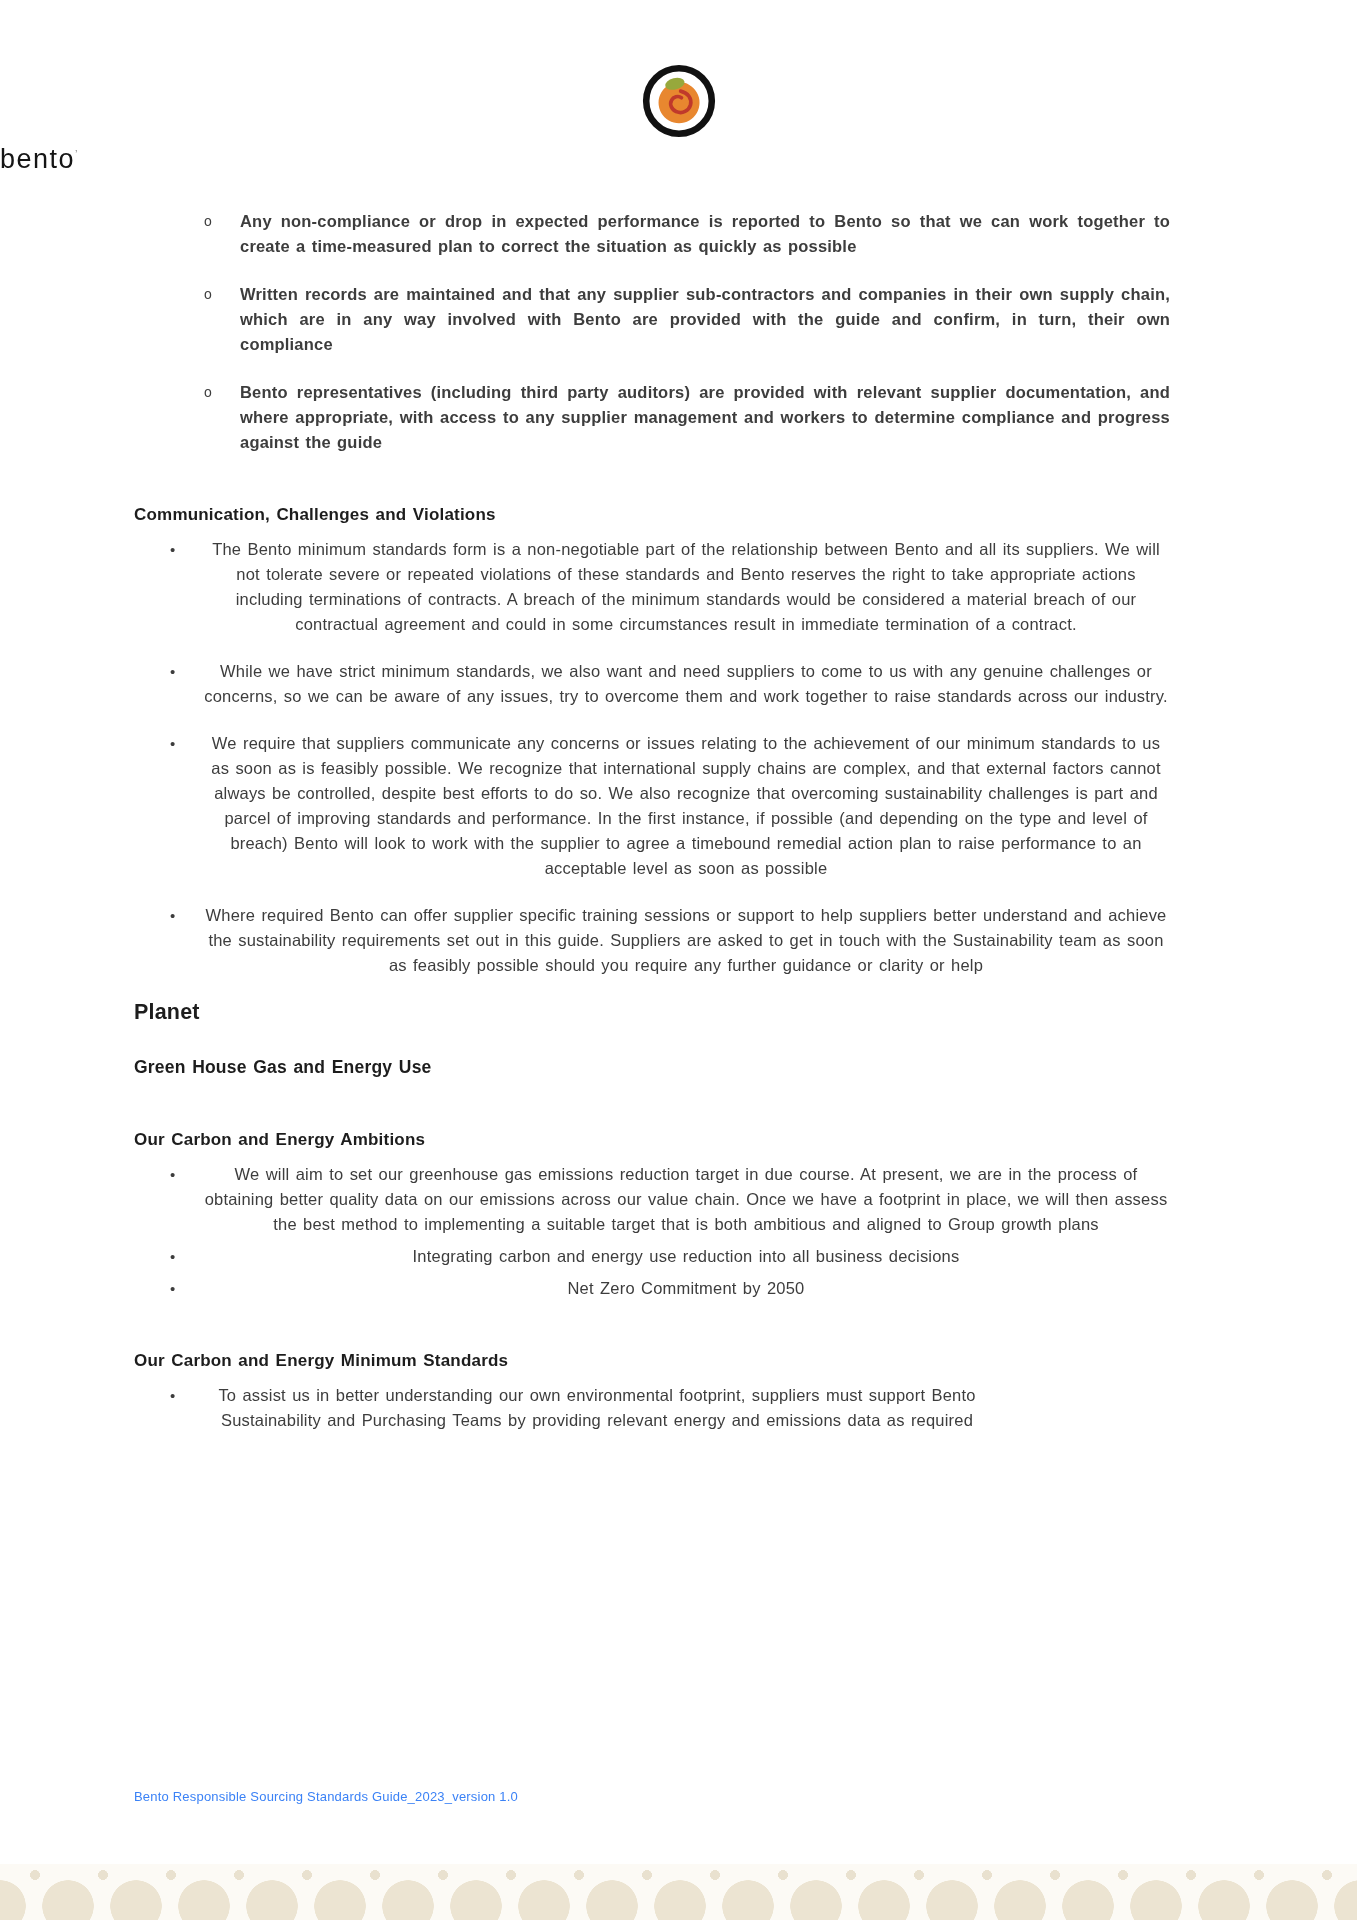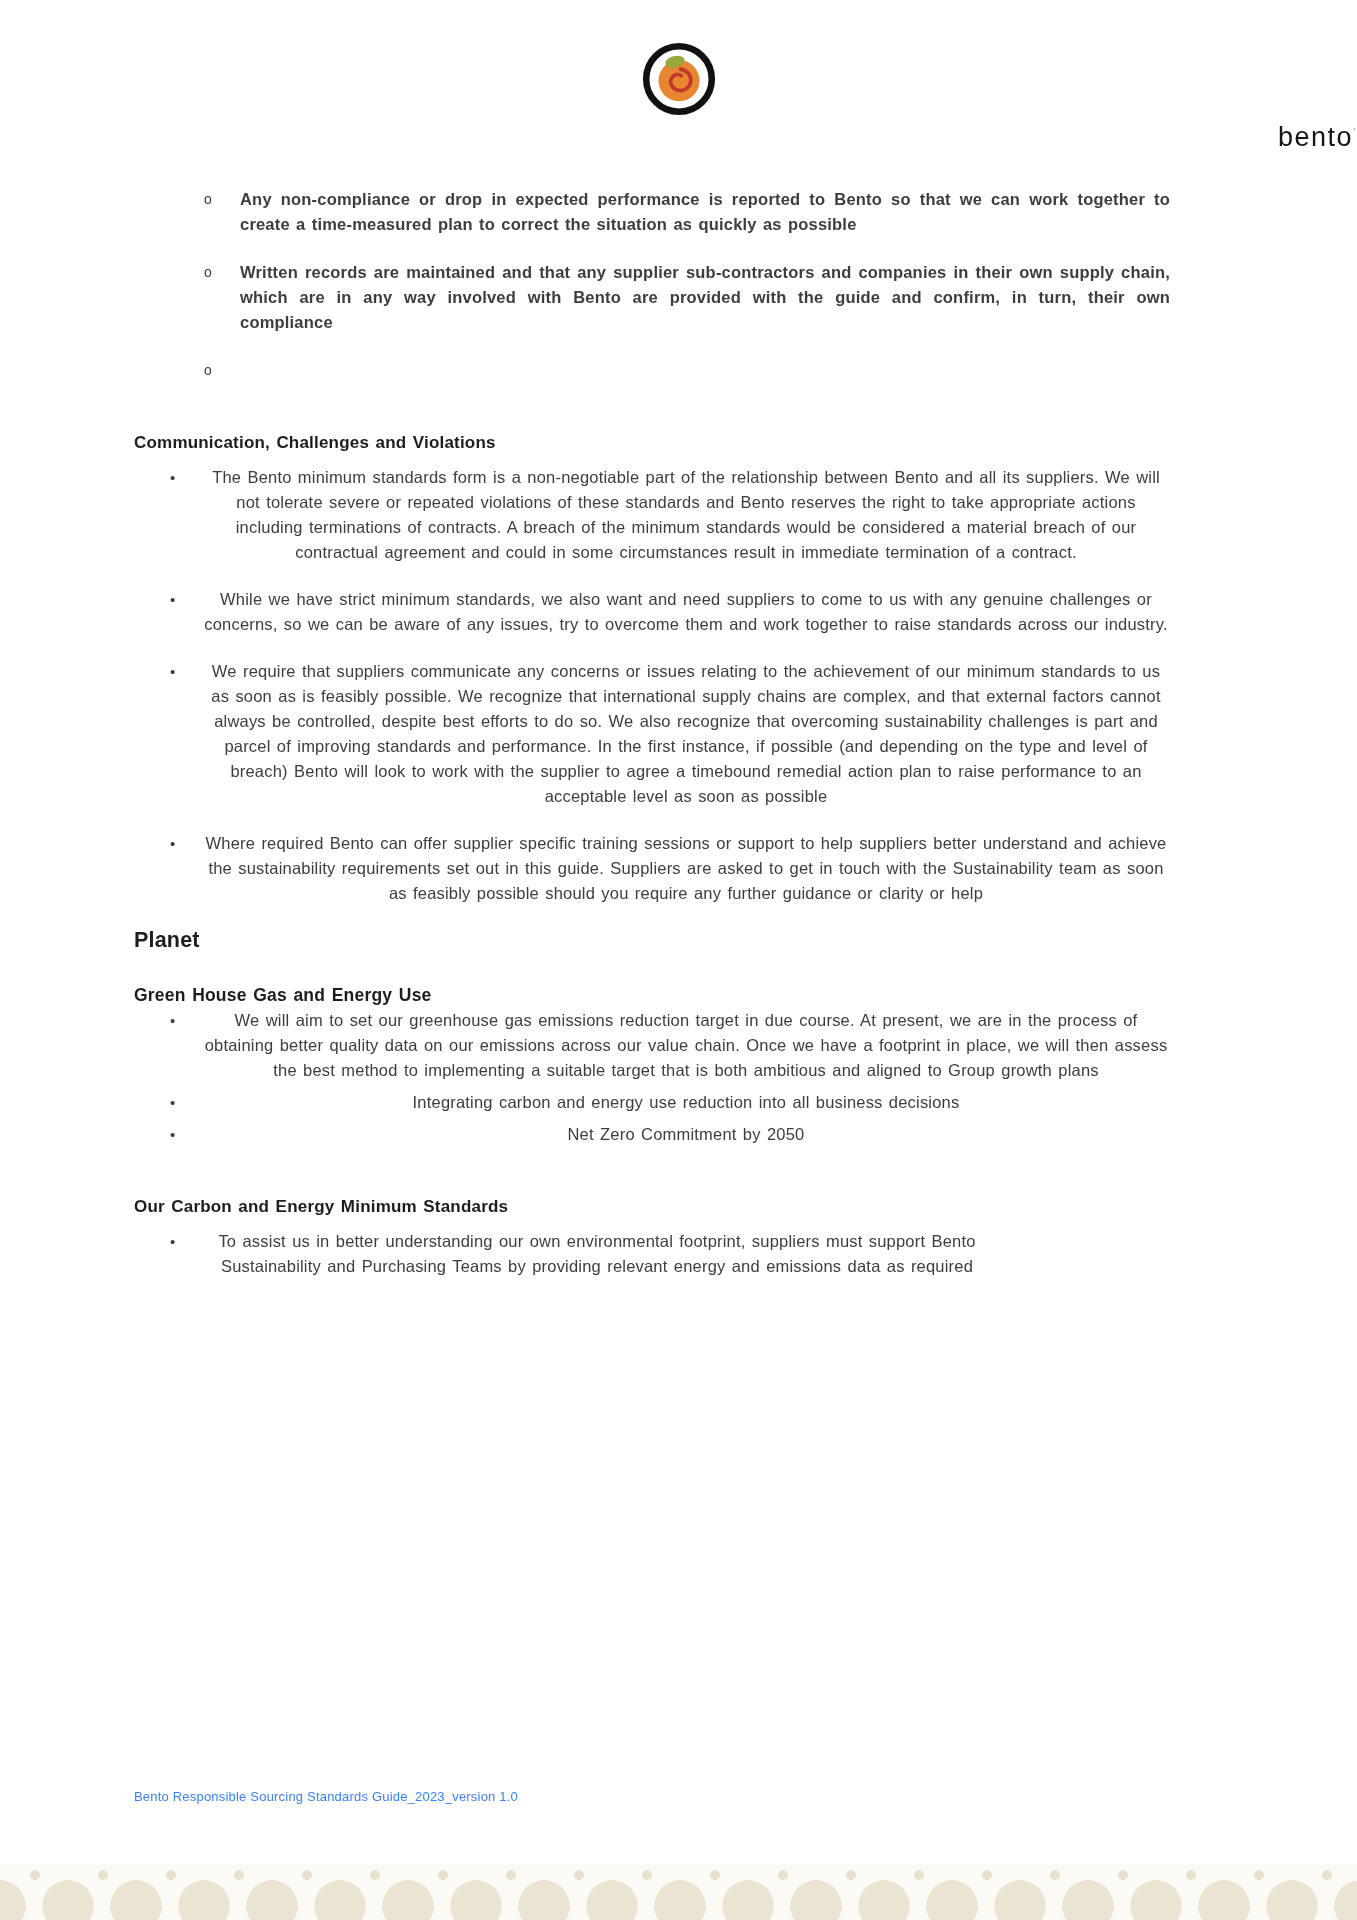--- a/index.html
+++ b/index.html
@@ -12,22 +12,22 @@
     position: relative;
     width: 1357px;
     height: 1920px;
     margin: 0 auto;
     background: #ffffff;
     overflow: hidden;
   }
 
   
   .logo-wrap {
-    padding-top: 38px;
-    text-align: right;
+    padding-top: 60px;
+    text-align: left;
   }
   .logo-mark { display: block; margin: 0 auto; }
   .logo-text {
     margin-top: 2px;
     font-size: 27px;
     letter-spacing: 1.5px;
     color: #151515;
     font-weight: 400;
   }
   .logo-text sup {
@@ -143,20 +143,21 @@
       <li class="o-item">
         <span class="marker">o</span>
         <p class="just">Any non-compliance or drop in expected performance is reported to Bento so that we can work together to create a time-measured plan to correct the situation as quickly as possible</p>
       </li>
       <li class="o-item">
         <span class="marker">o</span>
         <p class="just">Written records are maintained and that any supplier sub-contractors and companies in their own supply chain, which are in any way involved with Bento are provided with the guide and confirm, in turn, their own compliance</p>
       </li>
       <li class="o-item">
         <span class="marker">o</span>
+        <p class="just">Bento representatives (including third party auditors) are provided with relevant supplier documentation, and where appropriate, with access to any supplier management and workers to determine compliance and progress against the guide</p>
       </li>
     </ul>
 
     <h3 class="sec">Communication, Challenges and Violations</h3>
     <ul>
       <li class="b-item">
         <span class="marker">•</span>
         <p class="just">The Bento minimum standards form is a non-negotiable part of the relationship between Bento and all its suppliers. We will not tolerate severe or repeated violations of these standards and Bento reserves the right to take appropriate actions including terminations of contracts. A breach of the minimum standards would be considered a material breach of our contractual agreement and could in some circumstances result in immediate termination of a contract.</p>
       </li>
       <li class="b-item">
@@ -170,20 +171,21 @@
       <li class="b-item">
         <span class="marker">•</span>
         <p class="just">Where required Bento can offer supplier specific training sessions or support to help suppliers better understand and achieve the sustainability requirements set out in this guide. Suppliers are asked to get in touch with the Sustainability team as soon as feasibly possible should you require any further guidance or clarity or help</p>
       </li>
     </ul>
 
     <h1 class="planet">Planet</h1>
 
     <h2 class="ghg">Green House Gas and Energy Use</h2>
 
+    <h3 class="sec">Our Carbon and Energy Ambitions</h3>
     <ul>
       <li class="b-item tight">
         <span class="marker">•</span>
         <p class="just">We will aim to set our greenhouse gas emissions reduction target in due course. At present, we are in the process of obtaining better quality data on our emissions across our value chain. Once we have a footprint in place, we will then assess the best method to implementing a suitable target that is both ambitious and aligned to Group growth plans</p>
       </li>
       <li class="b-item tight">
         <span class="marker">•</span>
         <p>Integrating carbon and energy use reduction into all business decisions</p>
       </li>
       <li class="b-item tight">

